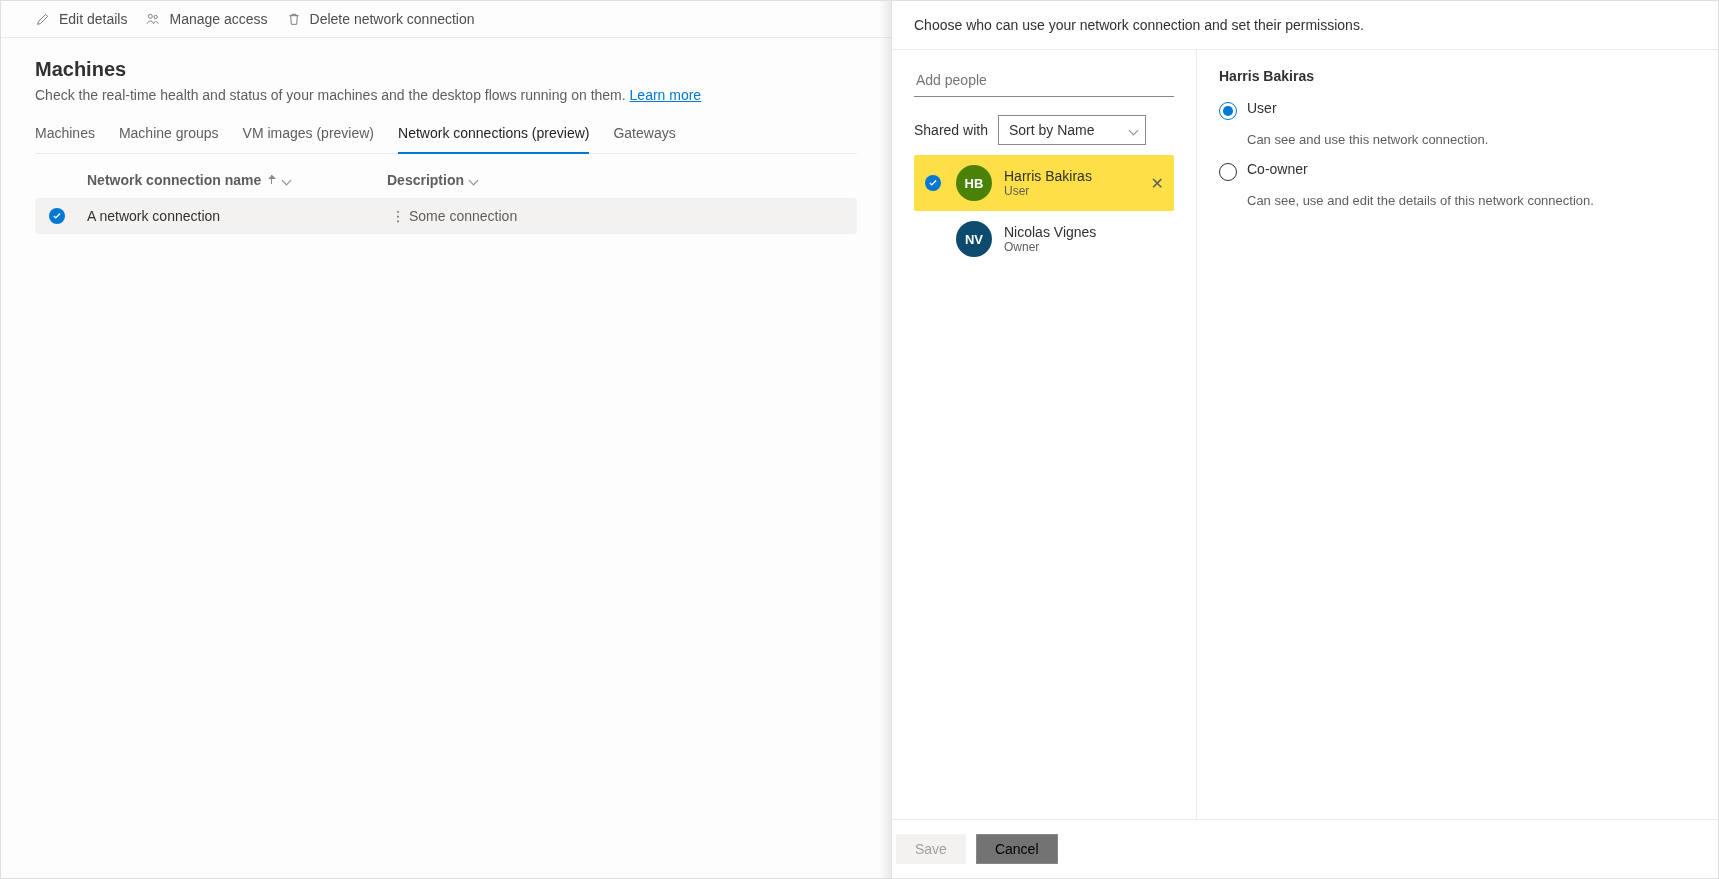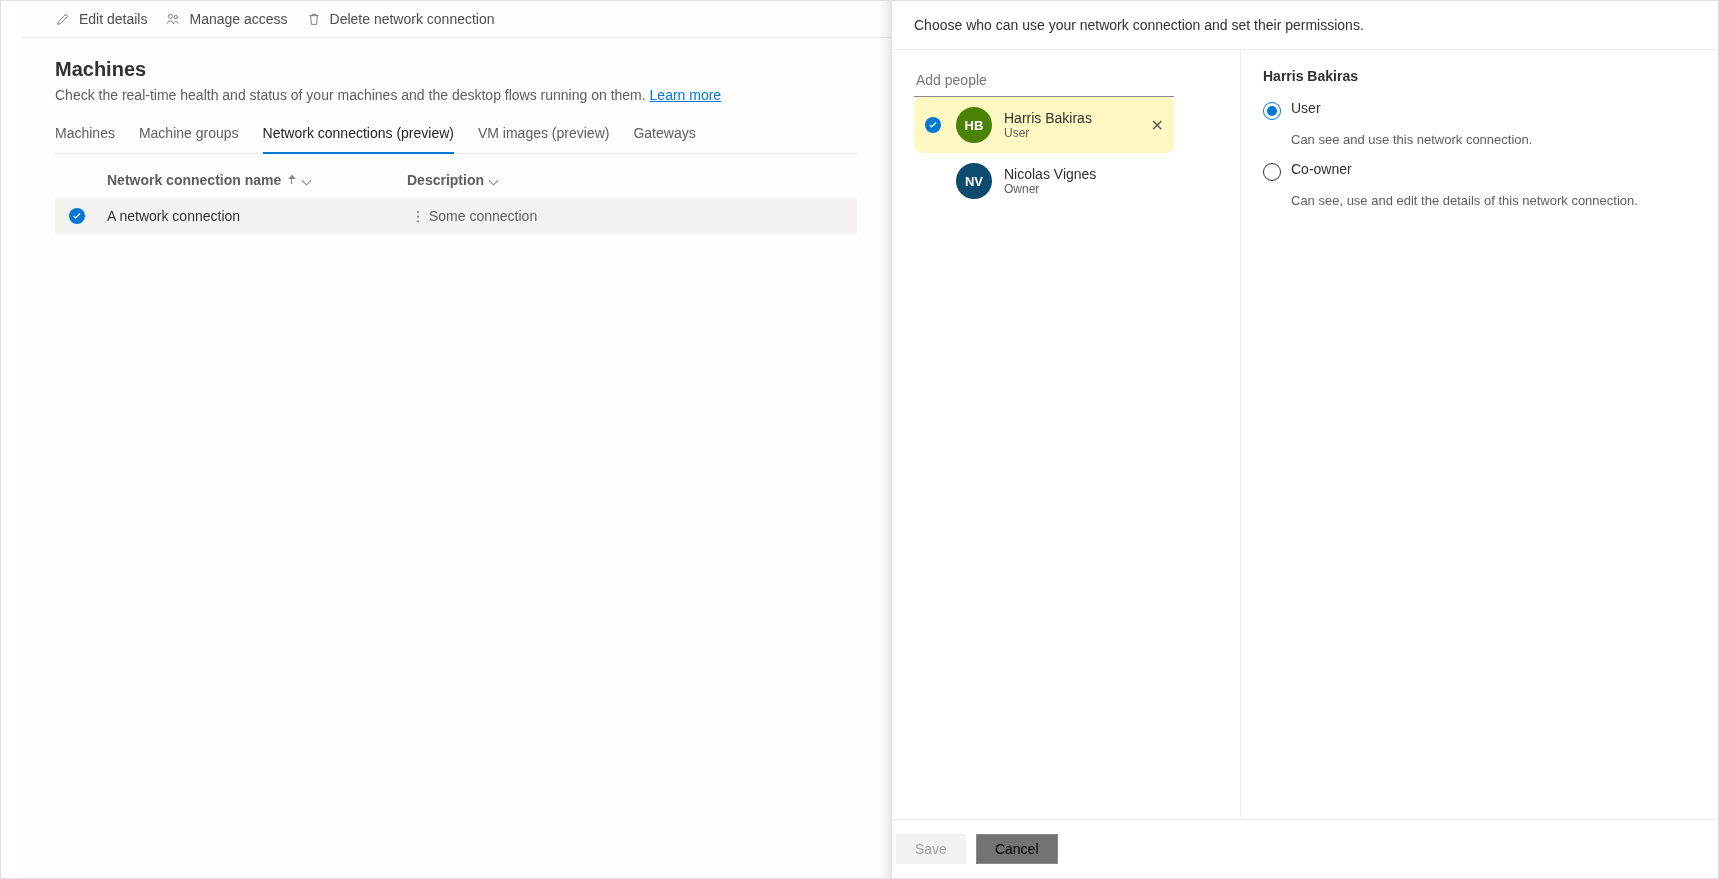--- a/index.html
+++ b/index.html
@@ -1,18 +1,18 @@
 <!DOCTYPE html>
 <html><head>
 <meta charset="utf-8">
 <style>
   * { box-sizing: border-box; font-family: "Segoe UI", -apple-system, sans-serif; }
   body { margin:0; width:1719px; height:879px; position:relative; color:#323130; font-size:14px; background:#fff; }
   .app { display:flex; height:100%; border:1px solid #e1dfdd; }
-  .main { flex:1; display:flex; flex-direction:column; position:relative; background:#fdfdfd;margin-left:20px; }
+  .main { flex:1; display:flex; flex-direction:column; position:relative; background:#fdfdfd; }
   .main::after{content:"";position:absolute;right:0;top:0;bottom:0;width:12px;background:linear-gradient(to right,rgba(0,0,0,0),rgba(0,0,0,0.08));pointer-events:none;}
   .toolbar { display:flex; align-items:center; gap:18px; padding:10px 34px 10px 34px; border-bottom:1px solid #edebe9; font-size:14px; color:#504e4c; }
   .tbtn { display:flex; align-items:center; gap:8px; cursor:pointer; }
   .tbtn svg { width:16px; height:16px; stroke:#6b6b6b; fill:none; stroke-width:1.3; }
   .page { padding:16px 34px 0 34px; }
   .page h2 { font-weight:600; font-size:20px; margin:4px 0 6px 0; color:#323130; }
   .page p { margin:0 0 14px 0; color:#605e5c; }
   .page a { color:#0078d4; text-decoration:underline; }
   .tabs { display:flex; gap:24px; border-bottom:1px solid #edebe9; margin-bottom:18px; }
   .tab { padding:8px 0 12px; color:#605e5c; cursor:pointer; }
@@ -27,28 +27,28 @@
   .row { display:flex; align-items:center; padding:10px 10px 10px 14px; background:#f3f2f1; border-radius:2px; }
   .row .sel { width:38px; display:flex; align-items:center; }
   .row .name { width:300px; }
   .row .menu { width:22px; color:#605e5c; cursor:pointer; text-align:center; }
   .row .desc { flex:1; color:#605e5c; }
   .chk{width:16px;height:16px;border-radius:50%;background:#0078d4;display:flex;align-items:center;justify-content:center;}
   .chk svg{width:10px;height:10px;stroke:#fff;fill:none;stroke-width:2.2;}
 
   .panel { width:827px; border-left:1px solid #e1dfdd; display:flex; flex-direction:column; background:#fff; }
   .phead { padding:16px 22px; border-bottom:1px solid #edebe9; color:#323130; }
-  .pbody { flex:1; display:flex; overflow:hidden;gap:44px; }
+  .pbody { flex:1; display:flex; overflow:hidden; }
   .left { width:304px; padding:14px 22px; }
   .right { flex:1; border-left:1px solid #edebe9; padding:14px 22px; }
   .addp { width:100%; border:none; border-bottom:1px solid #8a8886; padding:8px 2px; font-size:14px; outline:none; }
   .sharedw { display:flex; align-items:center; gap:10px; margin:18px 0 10px; color:#323130; }
   .sort { display:flex; align-items:center; justify-content:space-between; border:1px solid #8a8886; padding:4px 8px 4px 10px; width:148px; height:30px; cursor:pointer; background:#fff; }
   .prow { display:flex; align-items:center; padding:10px 8px; gap:12px; position:relative; border-radius:2px; }
-  .prow.selected { background:#fef9c3;border-radius:7px; }
+  .prow.selected { background:#fde047; }
   .prow .pchk{width:22px;display:flex;align-items:center;justify-content:center;}
   .avatar{width:36px;height:36px;border-radius:50%;display:flex;align-items:center;justify-content:center;color:#fff;font-weight:600;font-size:13px;}
   .av1{background:#498205;} .av2{background:#0c4a6e;}
   .pname{font-size:14px;} .prole{font-size:12px;color:#605e5c;}
   .premove{position:absolute;right:10px;top:50%;transform:translateY(-50%);cursor:pointer;color:#605e5c;font-size:16px;}
   .rtitle{font-weight:600;margin:4px 0 16px;}
   .opt{display:flex;gap:10px;margin-bottom:14px;align-items:flex-start;}
   .radio{width:18px;height:18px;border-radius:50%;border:1.5px solid #323130;display:flex;align-items:center;justify-content:center;margin-top:2px;cursor:pointer;flex:0 0 18px;}
   .radio.checked{border-color:#0078d4;}
   .radio.checked::after{content:"";width:10px;height:10px;border-radius:50%;background:#0078d4;}
@@ -89,22 +89,22 @@
     <div class="page">
       <h2>Machines</h2>
       <p>
         <span>Check the real-time health and status of your machines and the desktop flows running on them.</span>
         <a href="#">Learn more</a>
       </p>
 
       <div class="tabs">
         <div class="tab">Machines</div>
         <div class="tab">Machine groups</div>
+        <div class="tab">VM images (preview)</div>
         <div class="tab active">Network connections (preview)</div>
-        <div class="tab">VM images (preview)</div>
         <div class="tab">Gateways</div>
       </div>
 
       <div class="thead">
         <div class="th-name">
           <span>Network connection name</span>
           <span class="up"></span>
           <span class="chev"></span>
         </div>
         <div class="th-desc">
@@ -126,20 +126,27 @@
         <div class="desc">Some connection</div>
       </div>
     </div>
   </div>
 
   <div class="panel">
     <div class="phead">Choose who can use your network connection and set their permissions.</div>
     <div class="pbody">
       <div class="left">
         <input class="addp" placeholder="Add people" style="">
+        <div class="sharedw">
+          <span>Shared with</span>
+          <div class="sort">
+            <span>Sort by Name</span>
+            <span class="chev"></span>
+          </div>
+        </div>
         <div class="prow selected">
           <div class="pchk">
               <span class="chk">
                 <svg viewBox="0 0 16 16">
                   <path d="M3 8l3 3 7-7"></path>
                 </svg>
               </span>
             </div>
           <div class="avatar av1">HB</div>
           <div>

